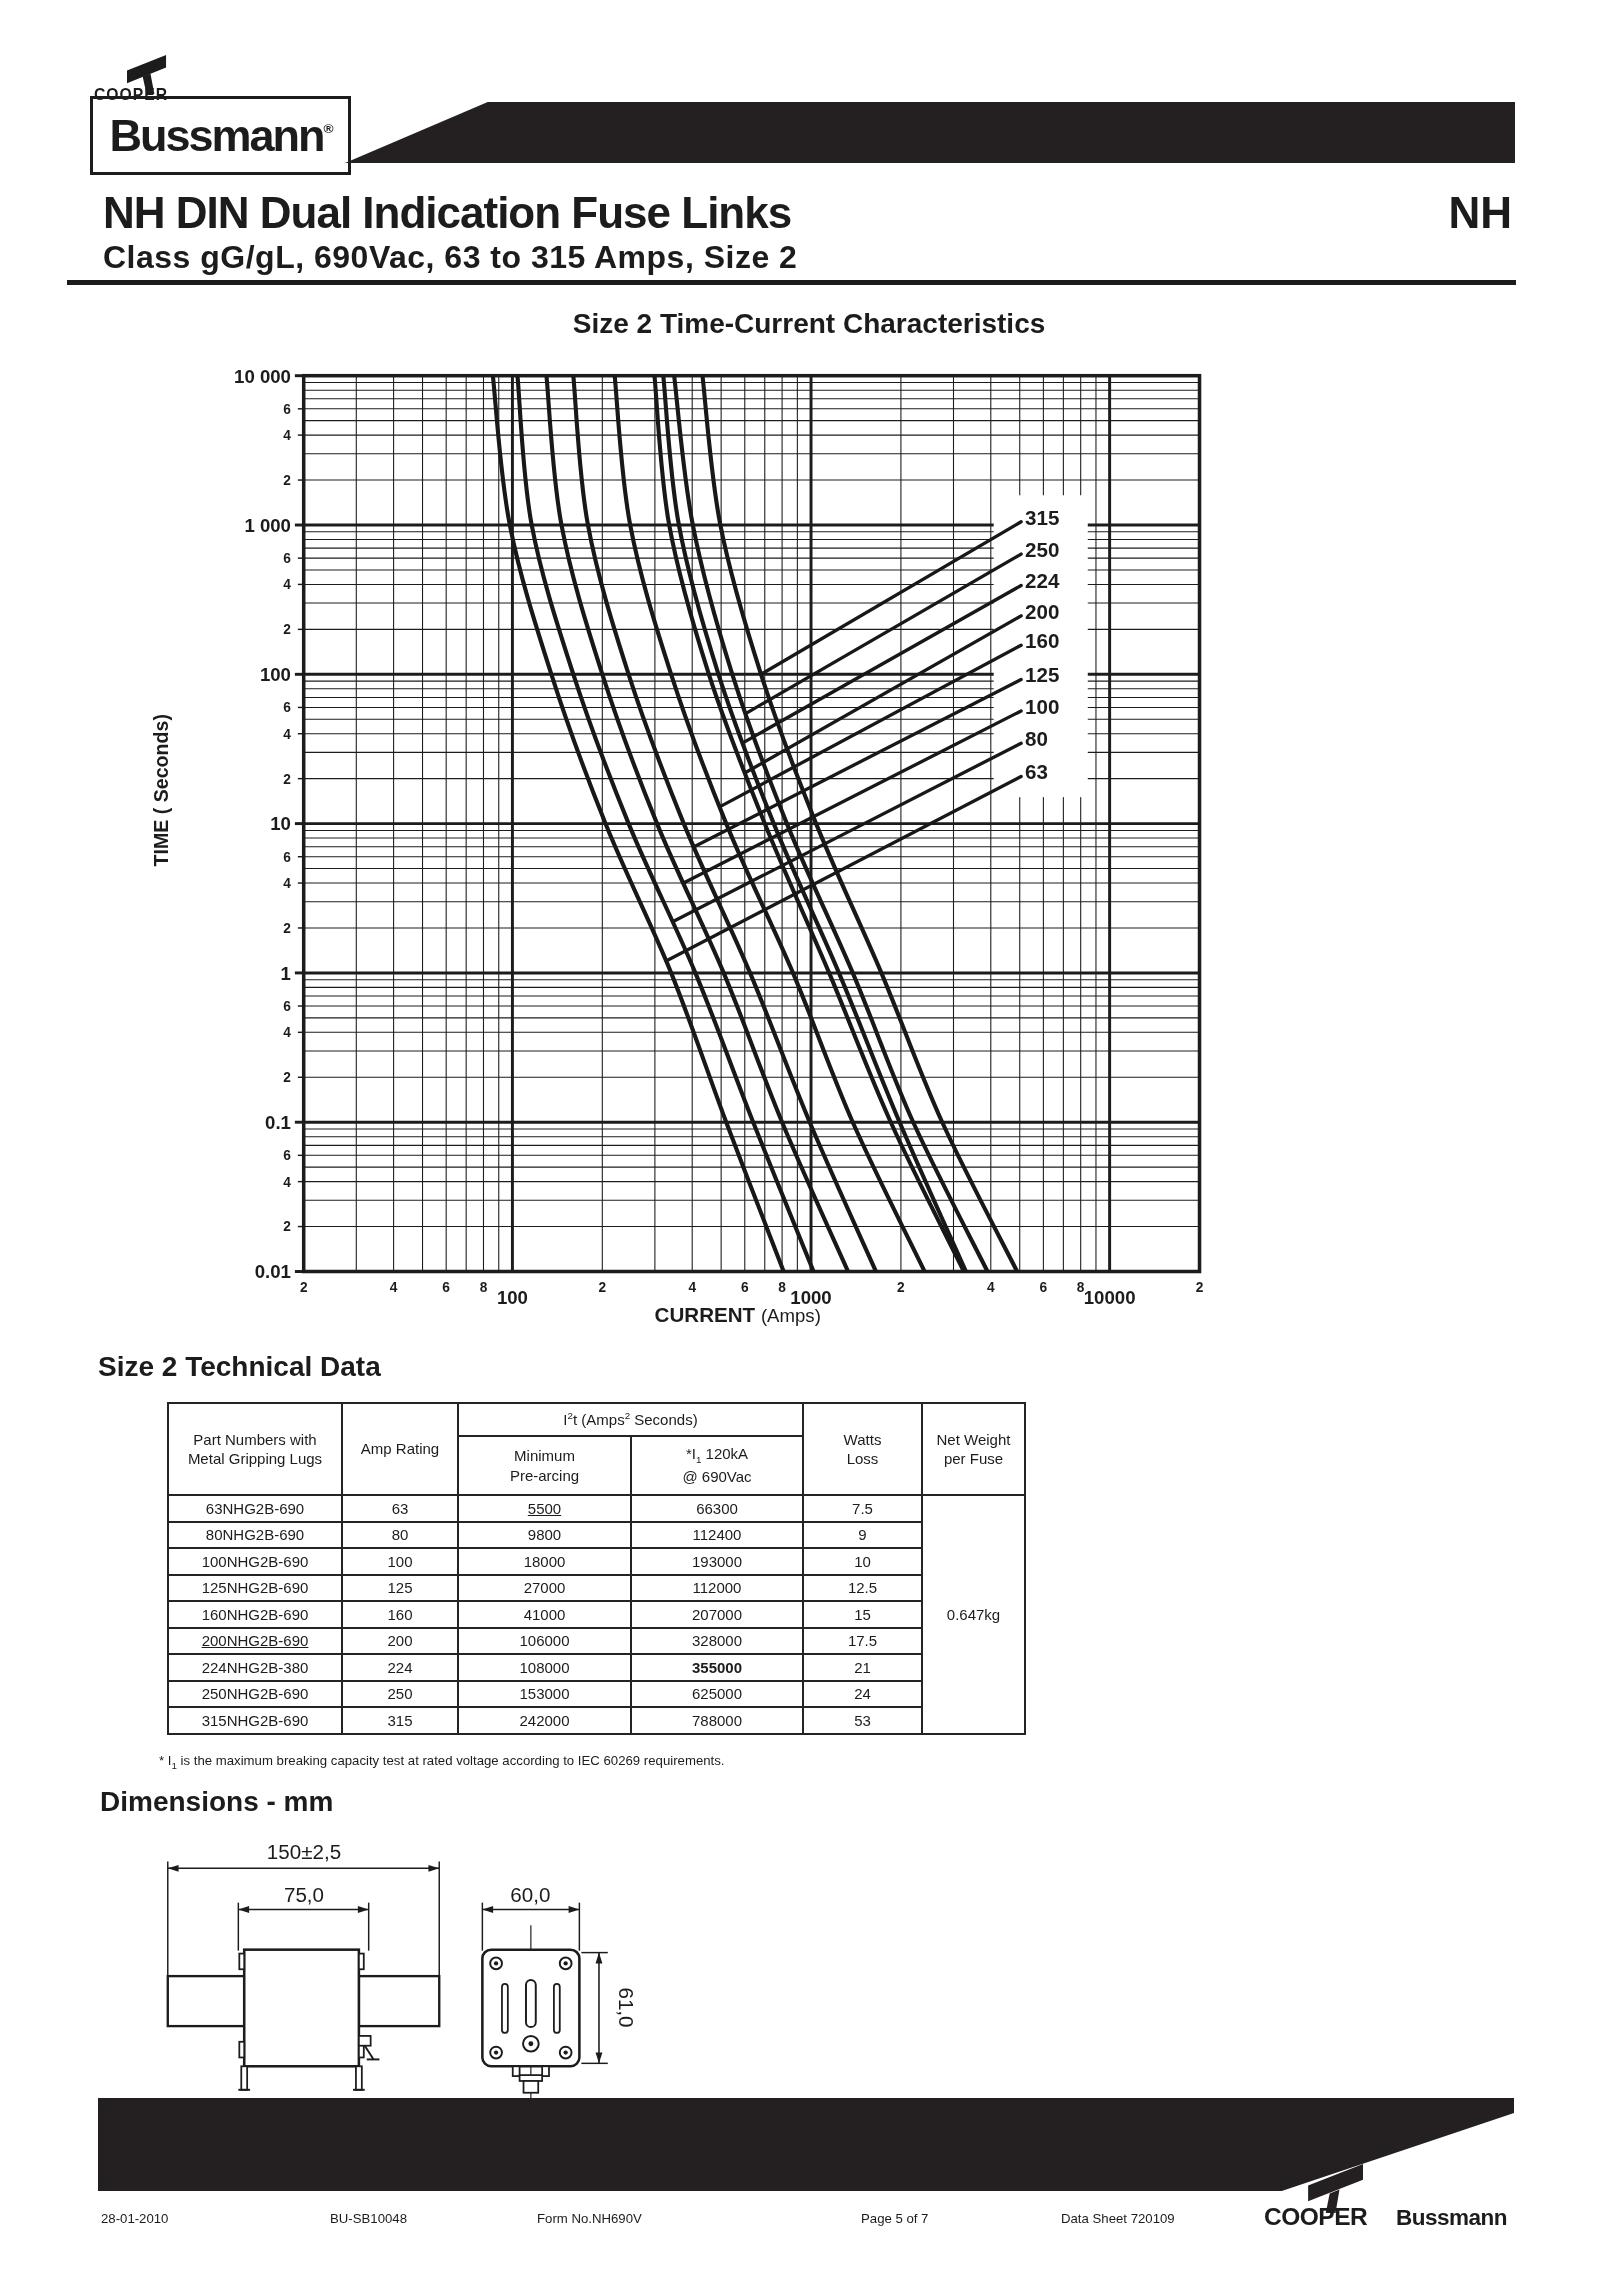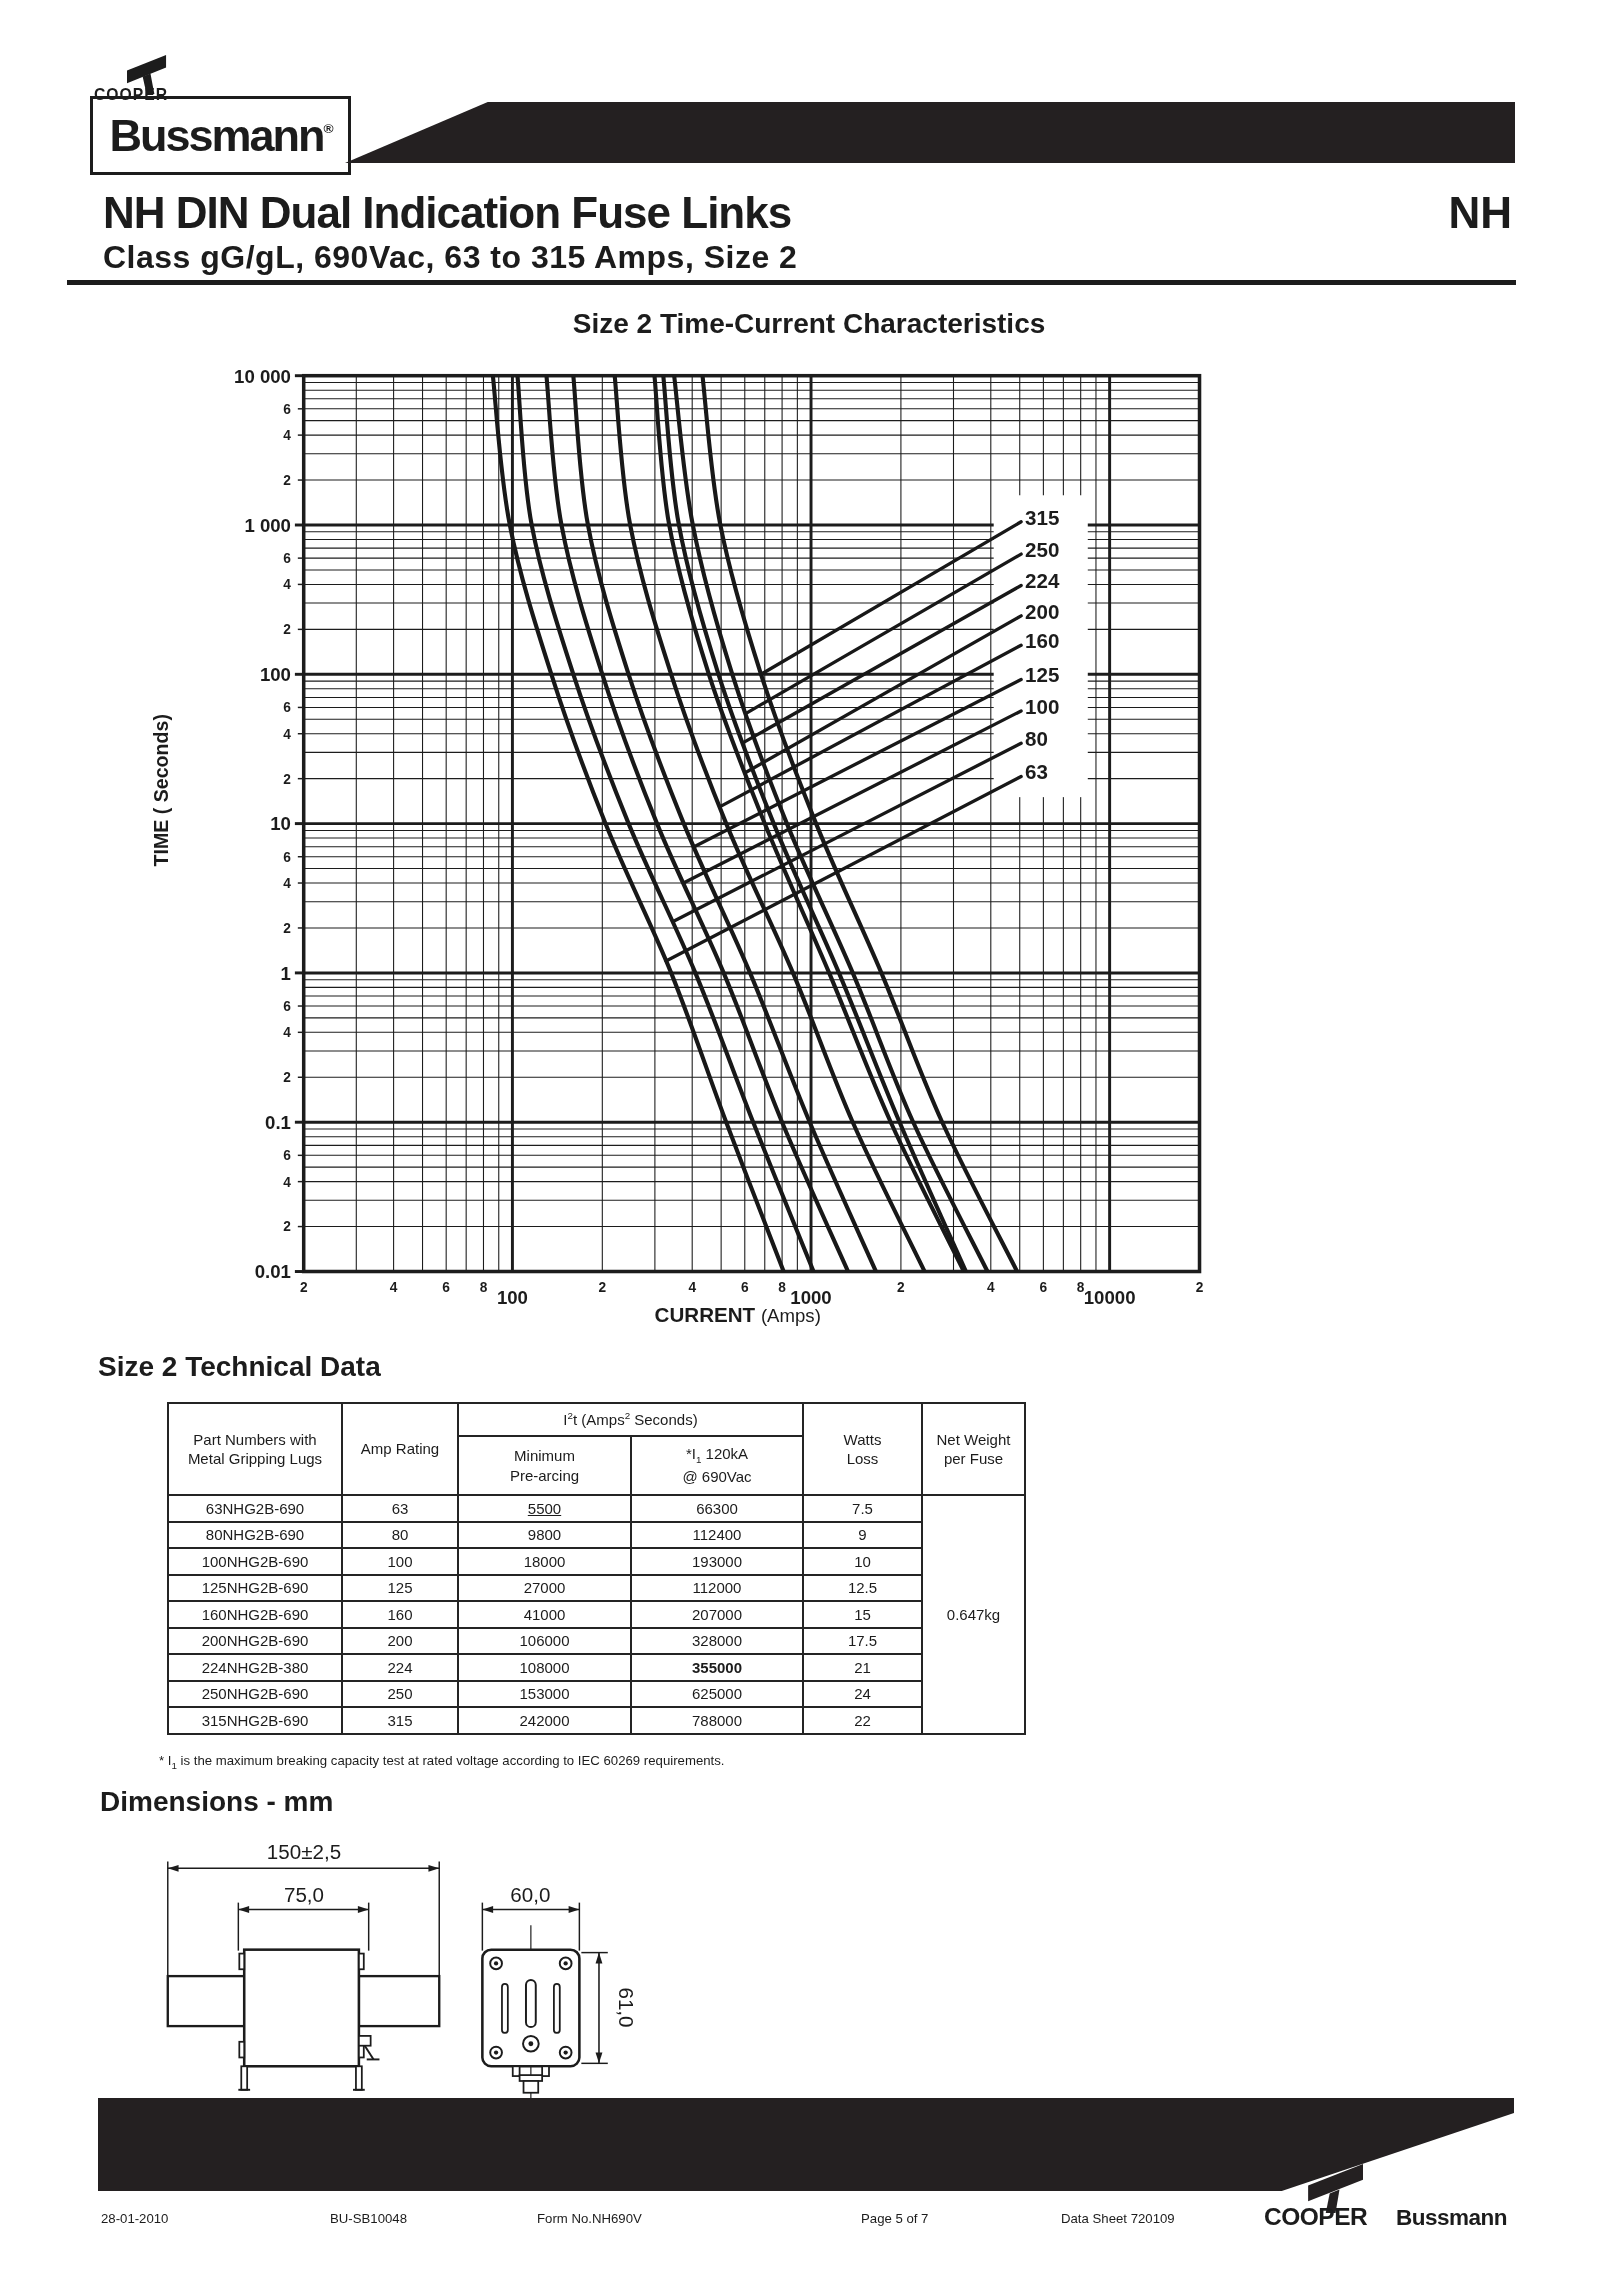--- a/index.html
+++ b/index.html
@@ -305,21 +305,21 @@
             <td style="height: 24.5px;">12.5</td>
           </tr>
           <tr>
             <td style="height: 24.5px;">160NHG2B-690</td>
             <td style="height: 24.5px;">160</td>
             <td style="height: 24.5px;">41000</td>
             <td style="height: 24.5px;">207000</td>
             <td style="height: 24.5px;">15</td>
           </tr>
           <tr>
-            <td style="height: 24.5px;">200NHG2B-690</td>
+            <td style="height: 24.5px; text-decoration: underline;">200NHG2B-690</td>
             <td style="height: 24.5px;">200</td>
             <td style="height: 24.5px;">106000</td>
             <td style="height: 24.5px;">328000</td>
             <td style="height: 24.5px; text-align: center;">17.5</td>
           </tr>
           <tr>
             <td style="height: 24.5px;">224NHG2B-380</td>
             <td style="height: 24.5px;">224</td>
             <td style="height: 24.5px;">108000</td>
             <td style="height: 24.5px; font-weight: bold;">355000</td>
@@ -330,21 +330,21 @@
             <td style="height: 24.5px;">250</td>
             <td style="height: 24.5px;">153000</td>
             <td style="height: 24.5px;">625000</td>
             <td style="height: 24.5px;">24</td>
           </tr>
           <tr>
             <td style="height: 24.5px;">315NHG2B-690</td>
             <td style="height: 24.5px;">315</td>
             <td style="height: 24.5px;">242000</td>
             <td style="height: 24.5px;">788000</td>
-            <td style="height: 24.5px;">22</td>
+            <td style="height: 24.5px;">53</td>
           </tr>
         </tbody>
       </table>
   </div>
   <div class="abs footnote" style="left:159px;top:1753px" id="footnote">* I<sub>1</sub> is the maximum breaking capacity test at rated voltage according to IEC 60269 requirements.</div>
 
   <div class="abs sec-head" style="left:100px;top:1786px">Dimensions - mm</div>
   <svg id="dimSvg" class="abs" style="left:98px;top:1835px" width="608" height="294" viewBox="100 1872 620 300">
       <line x1="171" y1="1899" x2="171" y2="2068" stroke="#1c1c1c" stroke-width="1.5"></line>
       <line x1="448" y1="1899" x2="448" y2="2068" stroke="#1c1c1c" stroke-width="1.5"></line>

